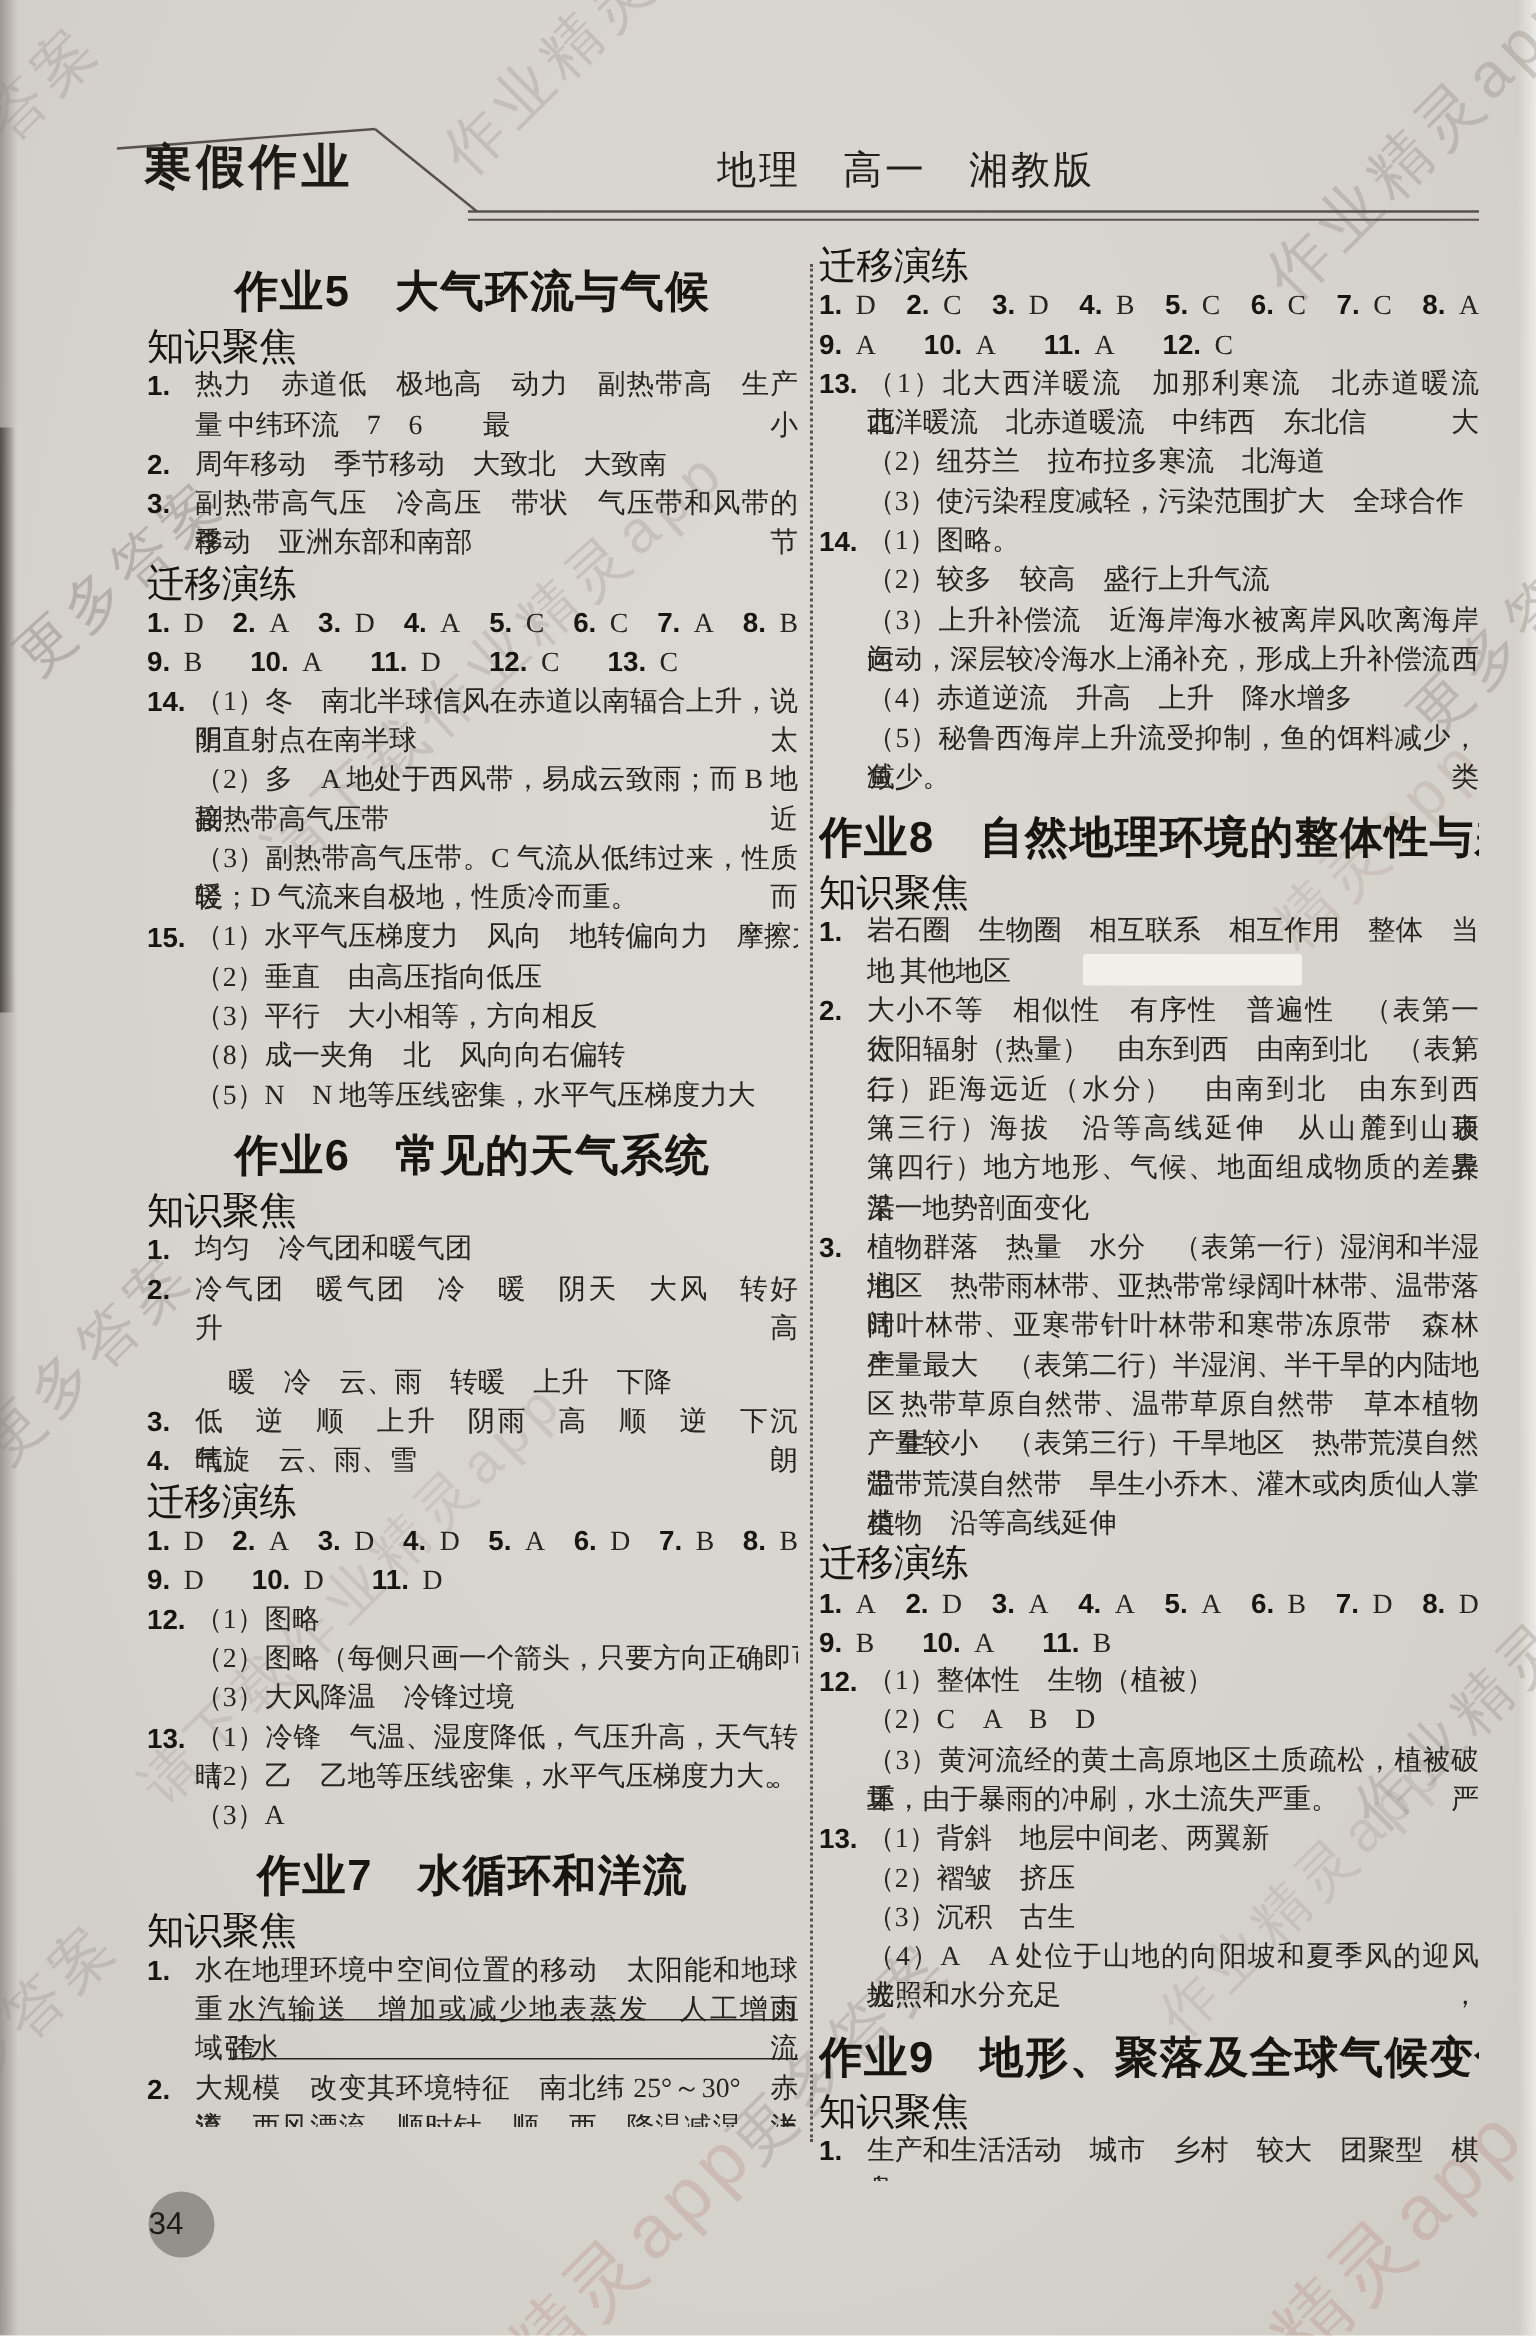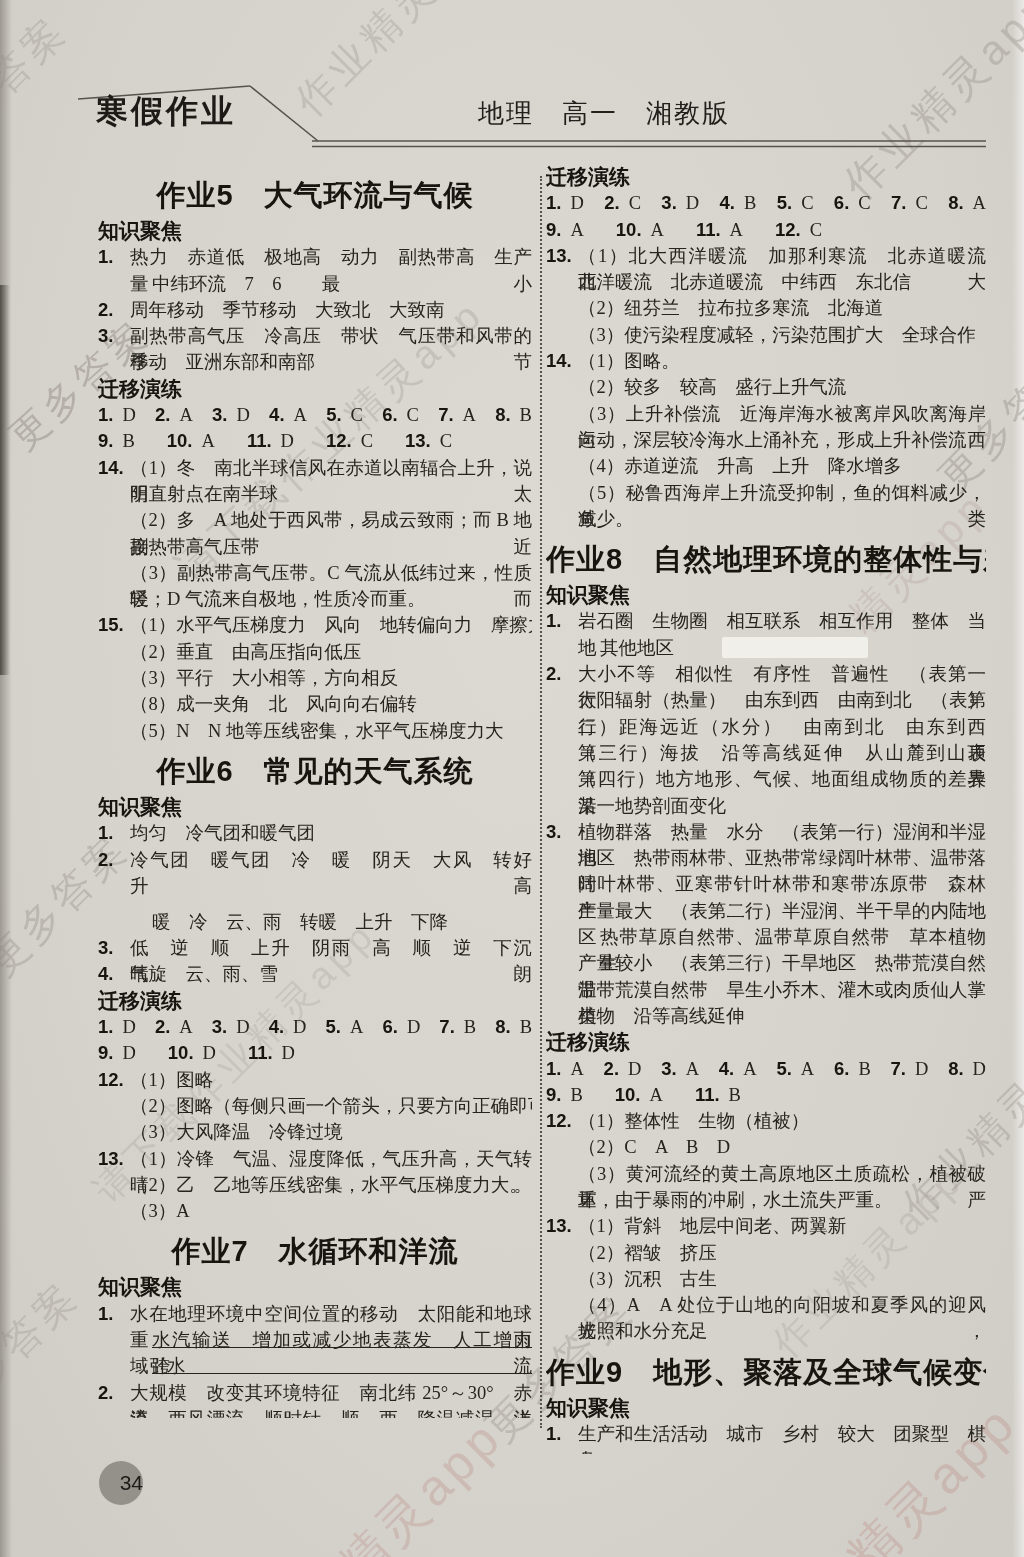--- a/index.html
+++ b/index.html
@@ -25,37 +25,37 @@
   
   .col{position:absolute;top:0;overflow:hidden;}
   #col-left{left:98px;top:168px;width:434px;height:1250px;}
   #col-right{left:546px;top:164px;width:440px;height:1290px;}
   .divider{position:absolute;left:540px;top:176px;height:1252px;width:0;
     border-left:2px dotted #57534c;}
   .heading{height:30px;line-height:30px;margin:12px 0 8px;text-align:center;
     font-family:"Liberation Sans","DejaVu Sans",sans-serif;font-weight:bold;
     font-size:29px;color:#171510;letter-spacing:1px;white-space:nowrap;}
   .label{height:26.3px;line-height:26.3px;font-family:"Liberation Sans","DejaVu Sans",sans-serif;
-    font-weight:bold;font-size:21px;color:#171510;white-space:nowrap;}
+    font-weight:normal;font-size:25px;color:#171510;white-space:nowrap;}
   .line{position:relative;height:26.3px;line-height:26.3px;font-size:18.5px;
     padding-left:32px;white-space:nowrap;color:#26241f;}
   .line .num{position:absolute;left:0;top:0;font-family:"Liberation Sans","DejaVu Sans",sans-serif;
     font-weight:bold;font-size:18.5px;color:#171510;}
   .j{white-space:normal;text-align:justify;text-align-last:justify;text-justify:inter-character;}
   .ansrow{display:flex;height:26.3px;line-height:26.3px;font-size:18.5px;align-items:baseline;}
   .ansrow.spread{justify-content:space-between;}
   .ansrow:not(.spread){gap:32px;}
   .pair .num{font-family:"Liberation Sans","DejaVu Sans",sans-serif;font-weight:bold;
     margin-right:9px;color:#171510;}
   .pair .opt{font-family:"Liberation Serif","DejaVu Serif",serif;}
   .wipe{display:inline-block;width:146px;height:21px;background:#f1efea;
     margin-left:48px;vertical-align:-4px;border-radius:2px;}
   
   .pagedot{position:absolute;left:99px;top:1461px;width:44px;height:44px;border-radius:50%;
-    background:#94918b;display:flex;align-items:center;justify-content:flex-end;
+    background:#94918b;display:flex;align-items:center;justify-content:flex-start;
     font-size:21px;color:#1d1b18;font-family:"Liberation Sans","DejaVu Sans",sans-serif;}
 </style>
 </head>
 <body>
 
 <div class="page">
   <div class="edge-left"></div>
   <div class="edge-left-dark"></div>
   <div class="edge-right"></div>
 

